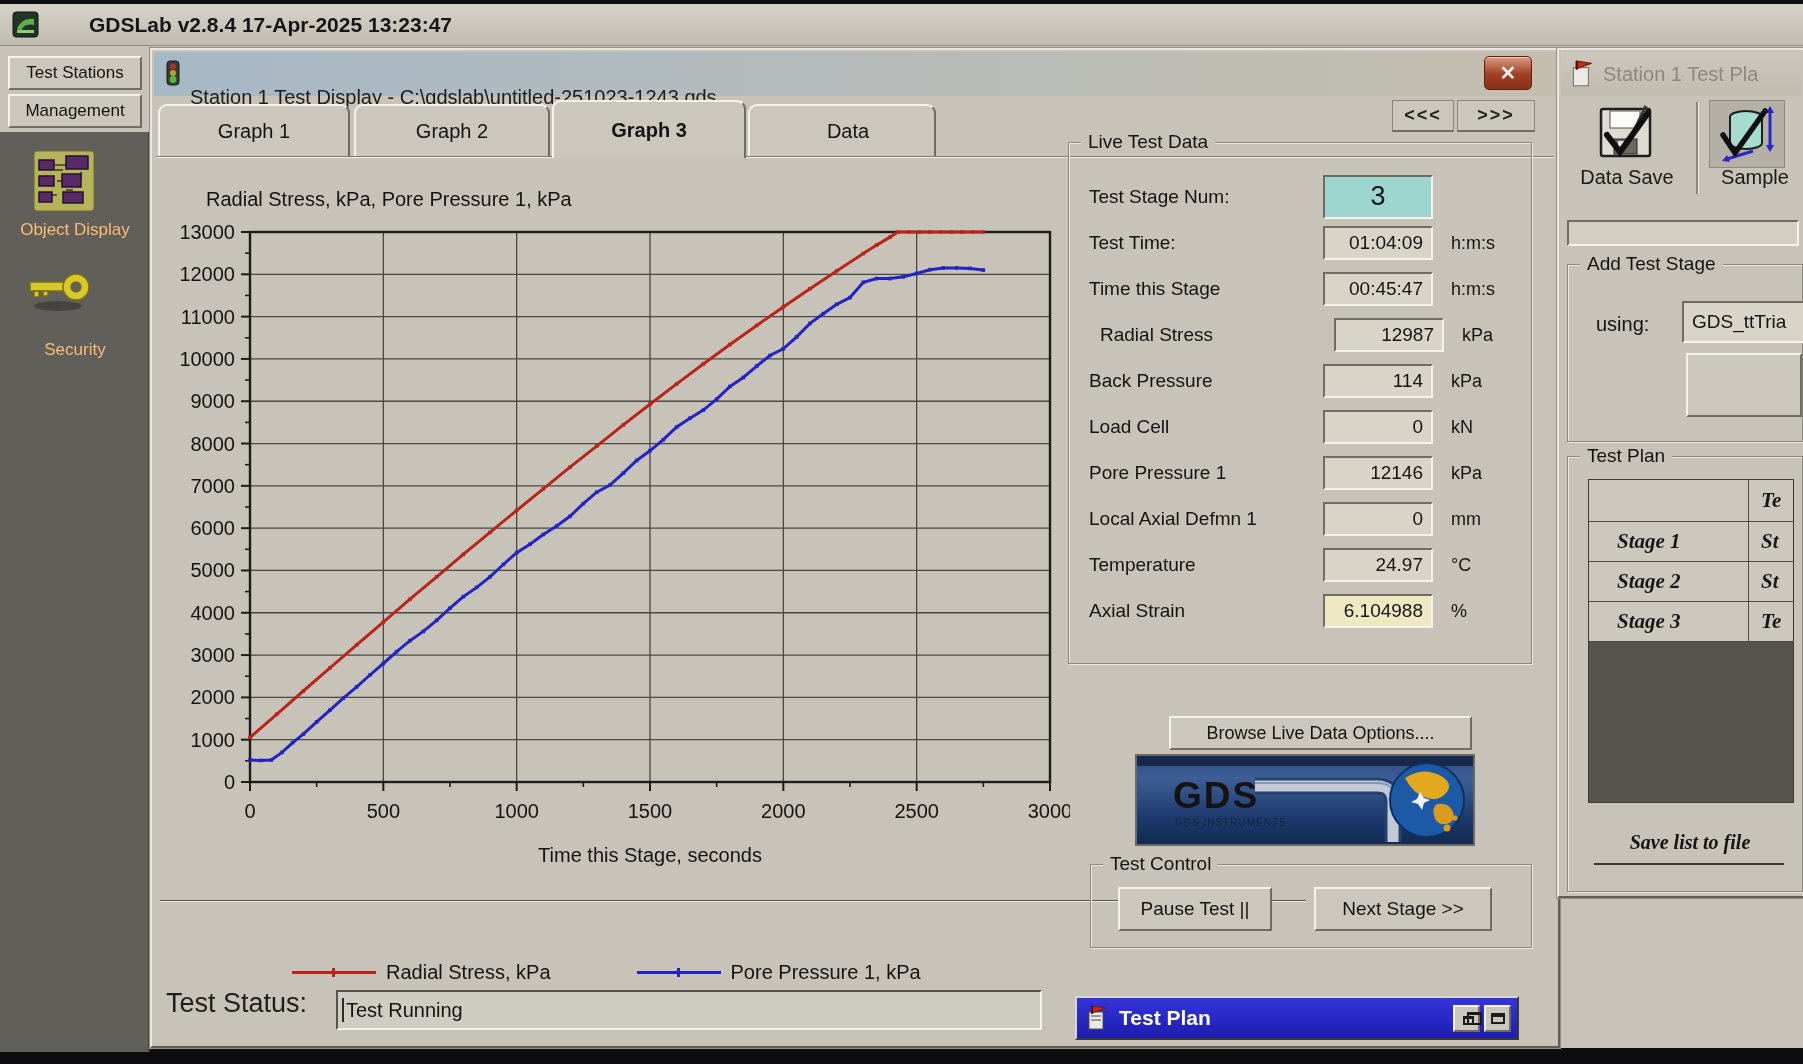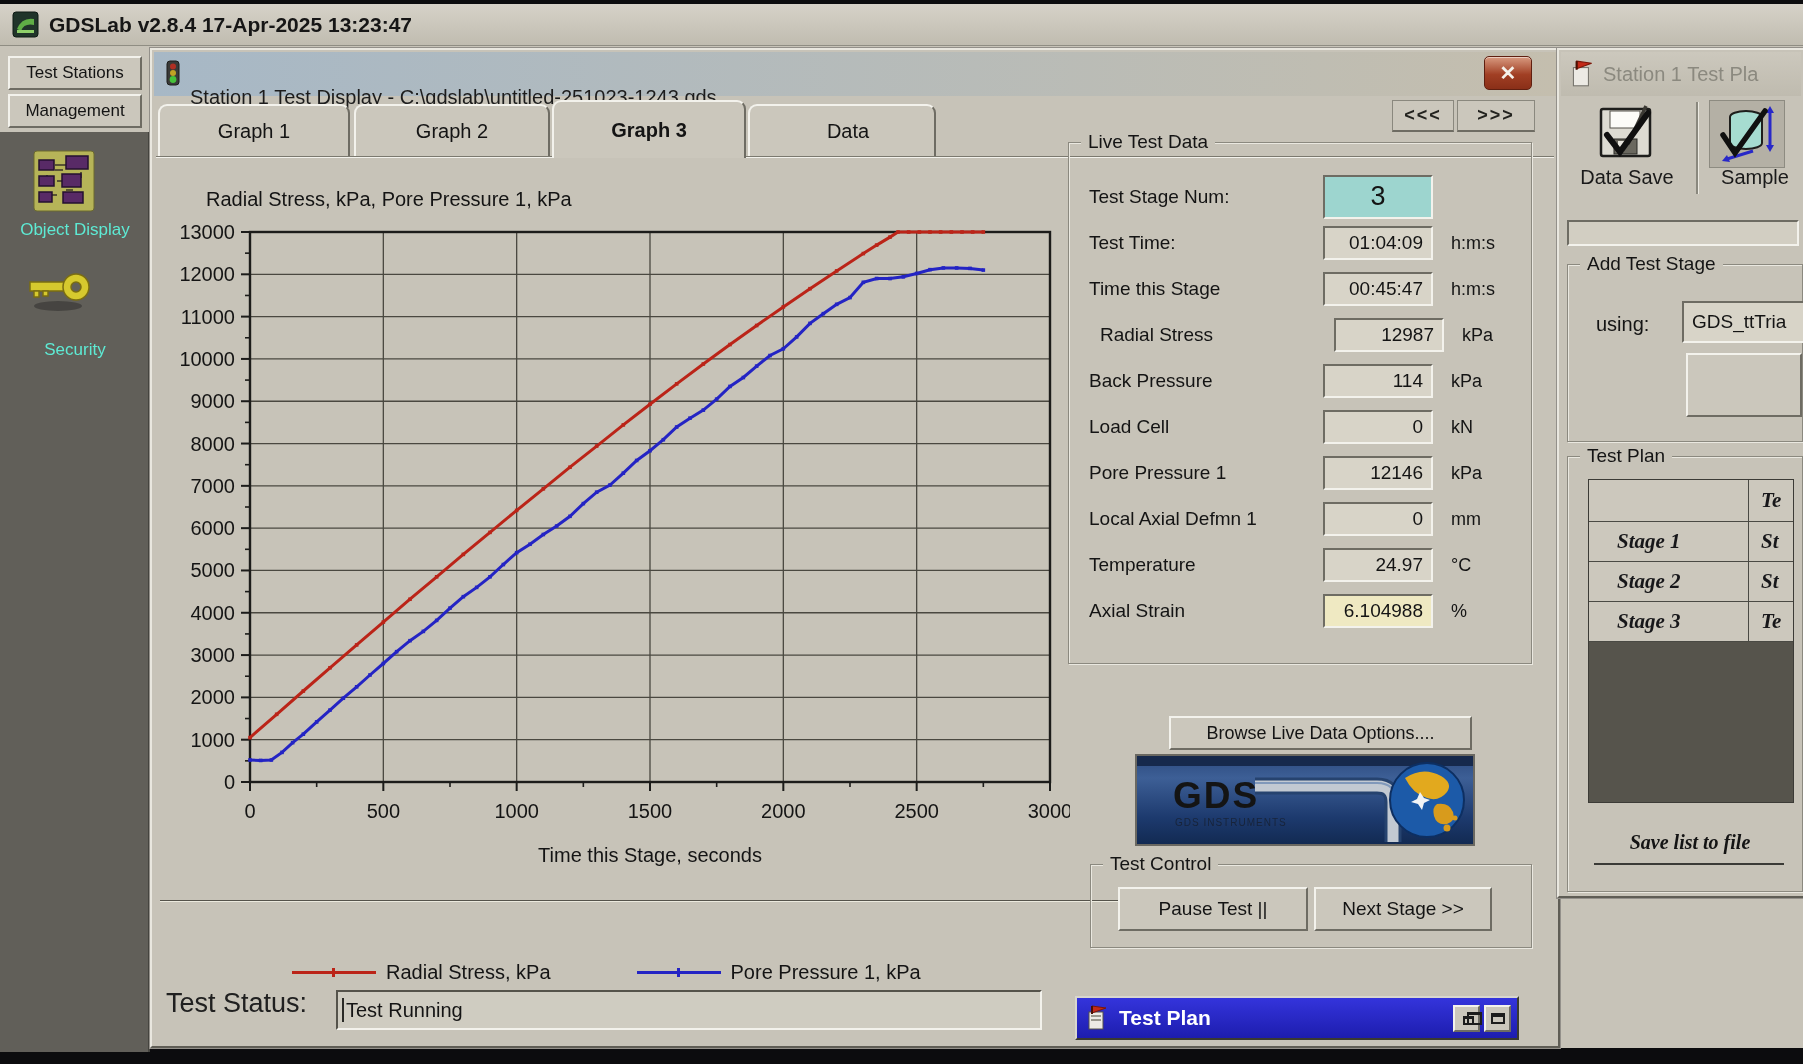--- a/index.html
+++ b/index.html
@@ -7,27 +7,27 @@
   body { font-family:"Liberation Sans", sans-serif; color:#141414; }
   #screen { position:relative; width:1803px; height:1064px; background:#0c0c0e; overflow:hidden; }
   #desktop { position:absolute; left:0; top:4px; width:1803px; height:1044px; background:#c7c3b8; }
 
   .raised { background:#cbc7bc; border:2px solid; border-color:#f3f2ec #6e6c63 #6e6c63 #f3f2ec; }
   .sunken { border:2px solid; border-color:#6e6c63 #f3f2ec #f3f2ec #6e6c63; }
 
   
   #app-titlebar { position:absolute; left:0; top:0; width:1803px; height:42px;
     background:linear-gradient(#d6d2c8,#c0bcb0); border-bottom:1px solid #8f8d83;
-    display:flex; align-items:center; }
+    display:flex; align-items:center;gap:40px; }
   #app-titlebar .t { font-size:21px; font-weight:bold; color:#161616; margin-left:10px; }
 
   
   .side-btn { position:absolute; height:34px; width:134px; left:8px; display:flex; align-items:center; justify-content:center; font-size:17px; }
   #side-panel { position:absolute; left:0; top:128px; width:150px; height:920px; background:#615f59; border-right:2px solid #45443f; }
-  .side-item-label { position:absolute; width:150px; text-align:center; color:#5eead4; font-size:17px; }
+  .side-item-label { position:absolute; width:150px; text-align:center; color:#fdba74; font-size:17px; }
 
   
   .win { position:absolute; background:#c7c3b8; border:2px solid; border-color:#e9e7df #5f5d55 #5f5d55 #e9e7df; box-shadow:0 0 0 1px #93908a; }
   .win-titlebar { position:absolute; left:2px; top:2px; right:2px; height:44px; display:flex; align-items:center; }
   .tb-active { background:linear-gradient(90deg,#a7b8c6,#c4beae); }
   .tb-inactive { background:linear-gradient(#ccc8bd,#bfbbaf); }
   .win-title { font-size:20px; margin-left:8px; white-space:nowrap; }
 
   .close-btn { position:absolute; left:1332px; top:6px; width:48px; height:34px; border-radius:5px;
     background:linear-gradient(#d89a80,#a13f24 55%,#8a2f18); border:1px solid #5f1f10;
@@ -459,21 +459,21 @@
           <path d="M268 22 q18 -12 36 -2 q12 7 6 16 q-8 10 -20 6 q-14 -4 -22 -20z" fill="#e2a91e"></path>
           <path d="M300 48 q12 -2 16 8 q3 9 -6 12 q-10 2 -13 -8 q-2 -9 3 -12z" fill="#d89b1c"></path>
           <circle cx="310" cy="72" r="3.5" fill="#d89b1c"></circle>
           <circle cx="318" cy="62" r="2.5" fill="#d89b1c"></circle>
           <path d="M283 36 l4 6 6 2 -6 3 -2 7 -4 -6 -7 -2 6 -3 z" fill="#f2f4f6"></path>
         </svg>
       </div>
 
       <div class="group" style="left:938px; top:814px; width:442px; height:84px;">
         <span class="group-label">Test Control</span>
-        <div class="btn" style="position:absolute; left:27px; top:22px; width:190px; height:44px;">Pause Test ||</div>
+        <div class="btn" style="position:absolute; left:27px; top:22px; width:154px; height:44px;">Pause Test ||</div>
         <div class="btn" style="position:absolute; left:223px; top:22px; width:178px; height:44px;">Next Stage &gt;&gt;</div>
       </div>
 
       <div id="testplan-bar">
         <svg width="24" height="28" viewBox="0 0 24 28" style="margin-left:8px;">
           <rect x="4" y="8" width="14" height="17" fill="#eceae4" stroke="#55534b"></rect>
           <rect x="6" y="11" width="10" height="2" fill="#9a988e"></rect>
             <rect x="6" y="15" width="10" height="2" fill="#9a988e"></rect>
           <path d="M7 2 L21 4 L7 9 Z" fill="#c32a18" stroke="#7c1608"></path>
           <line x1="7" y1="2" x2="7" y2="10" stroke="#4a1004" stroke-width="2"></line>

